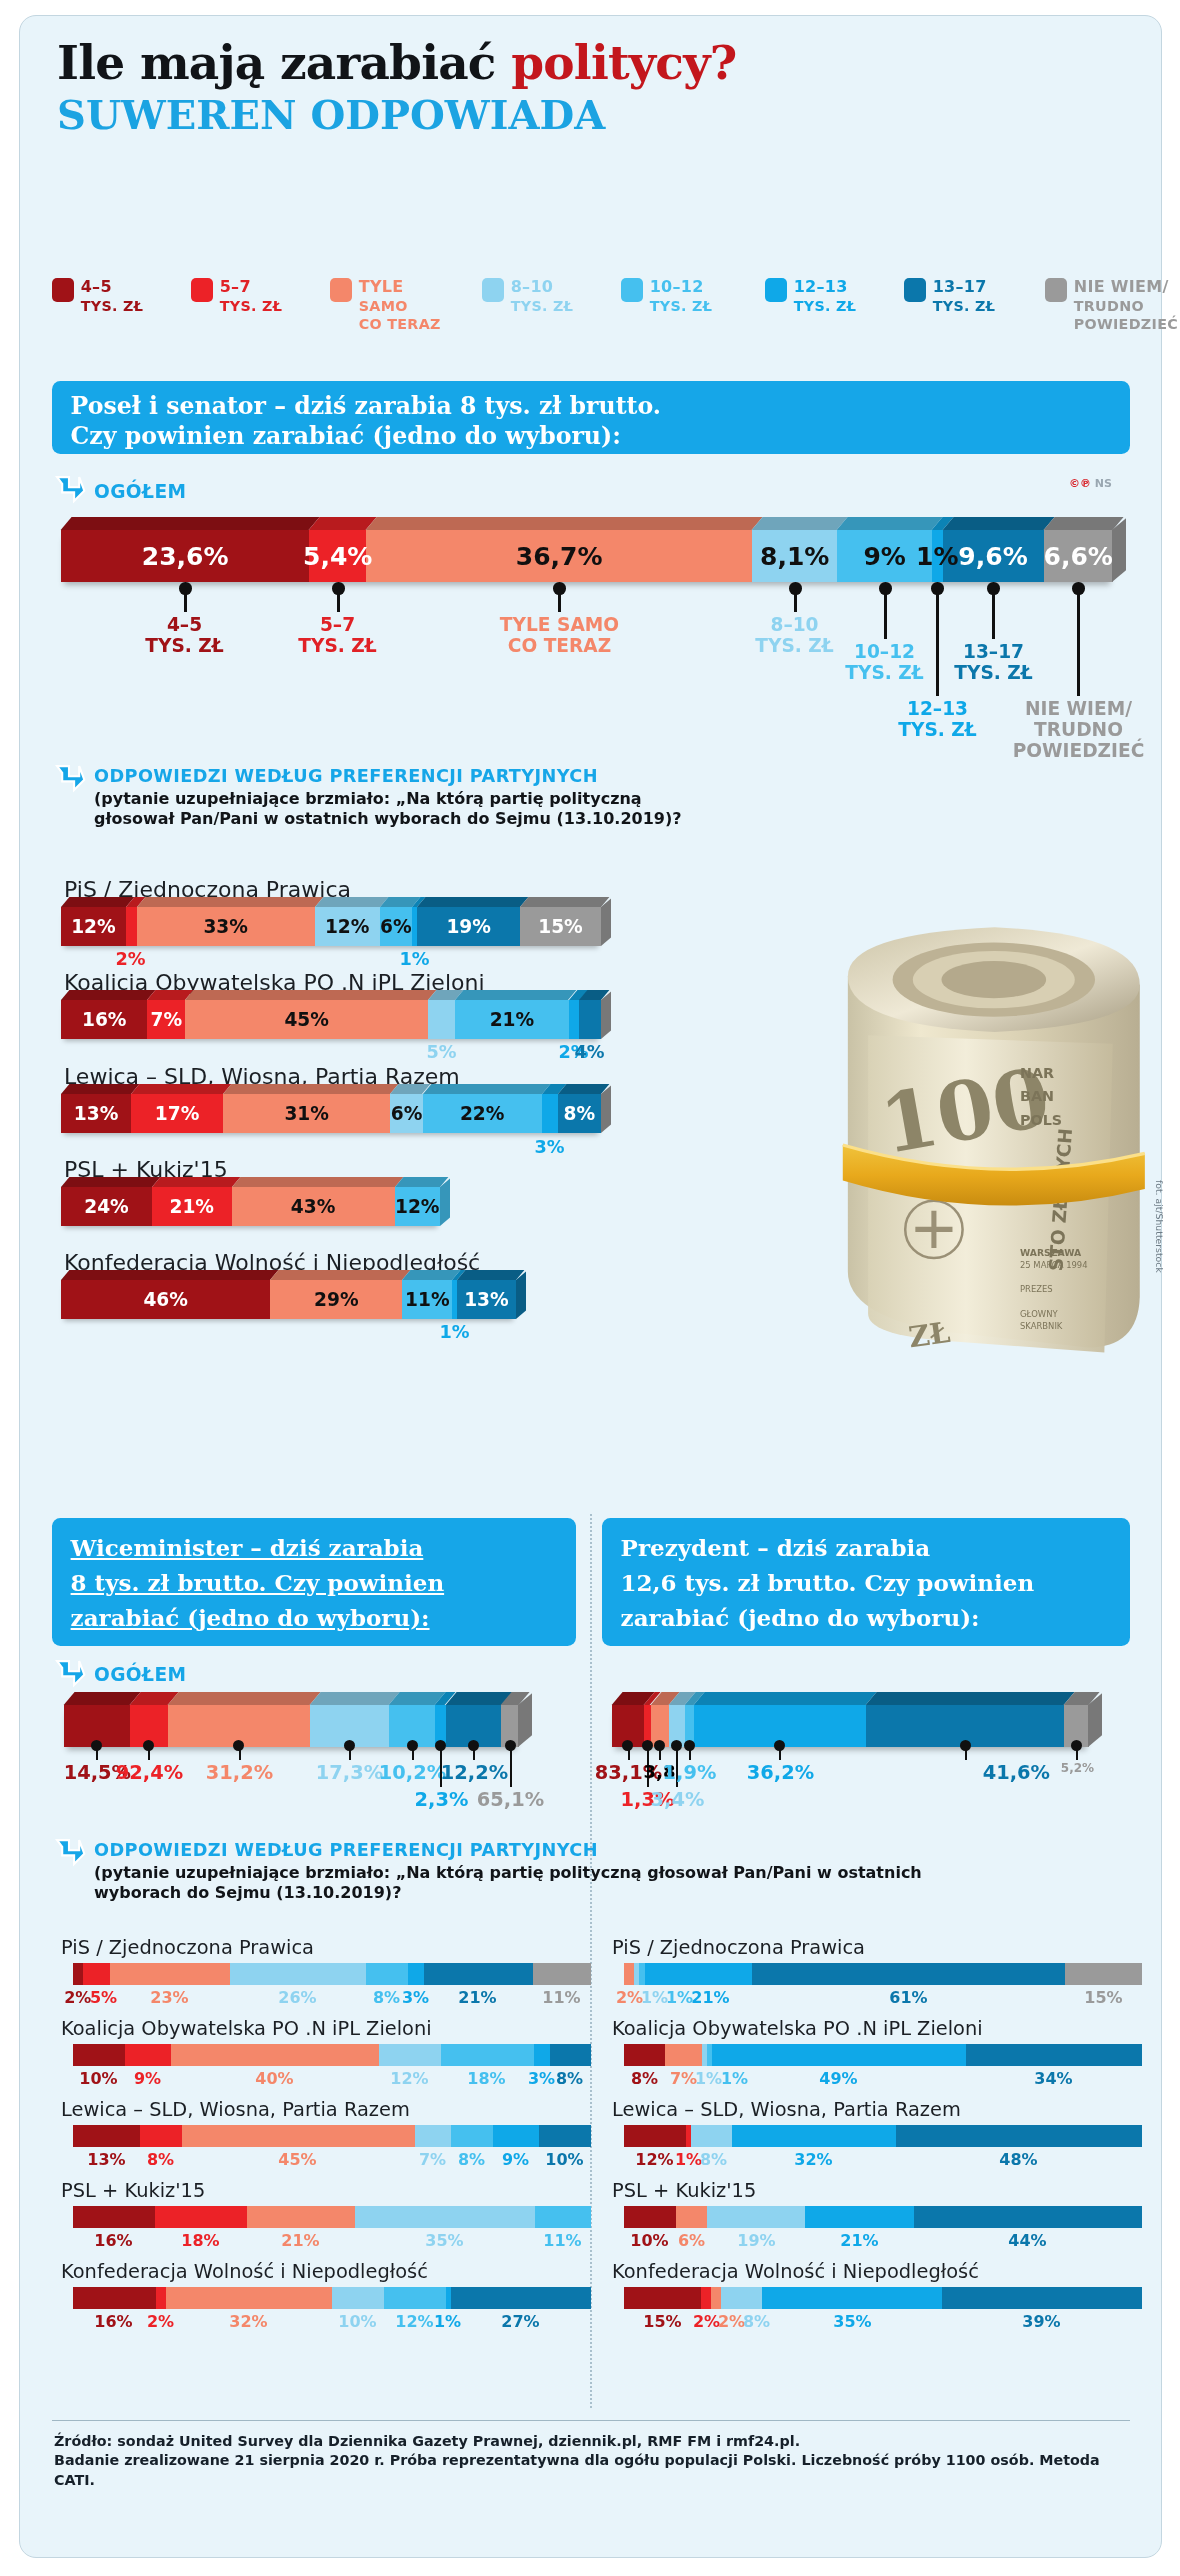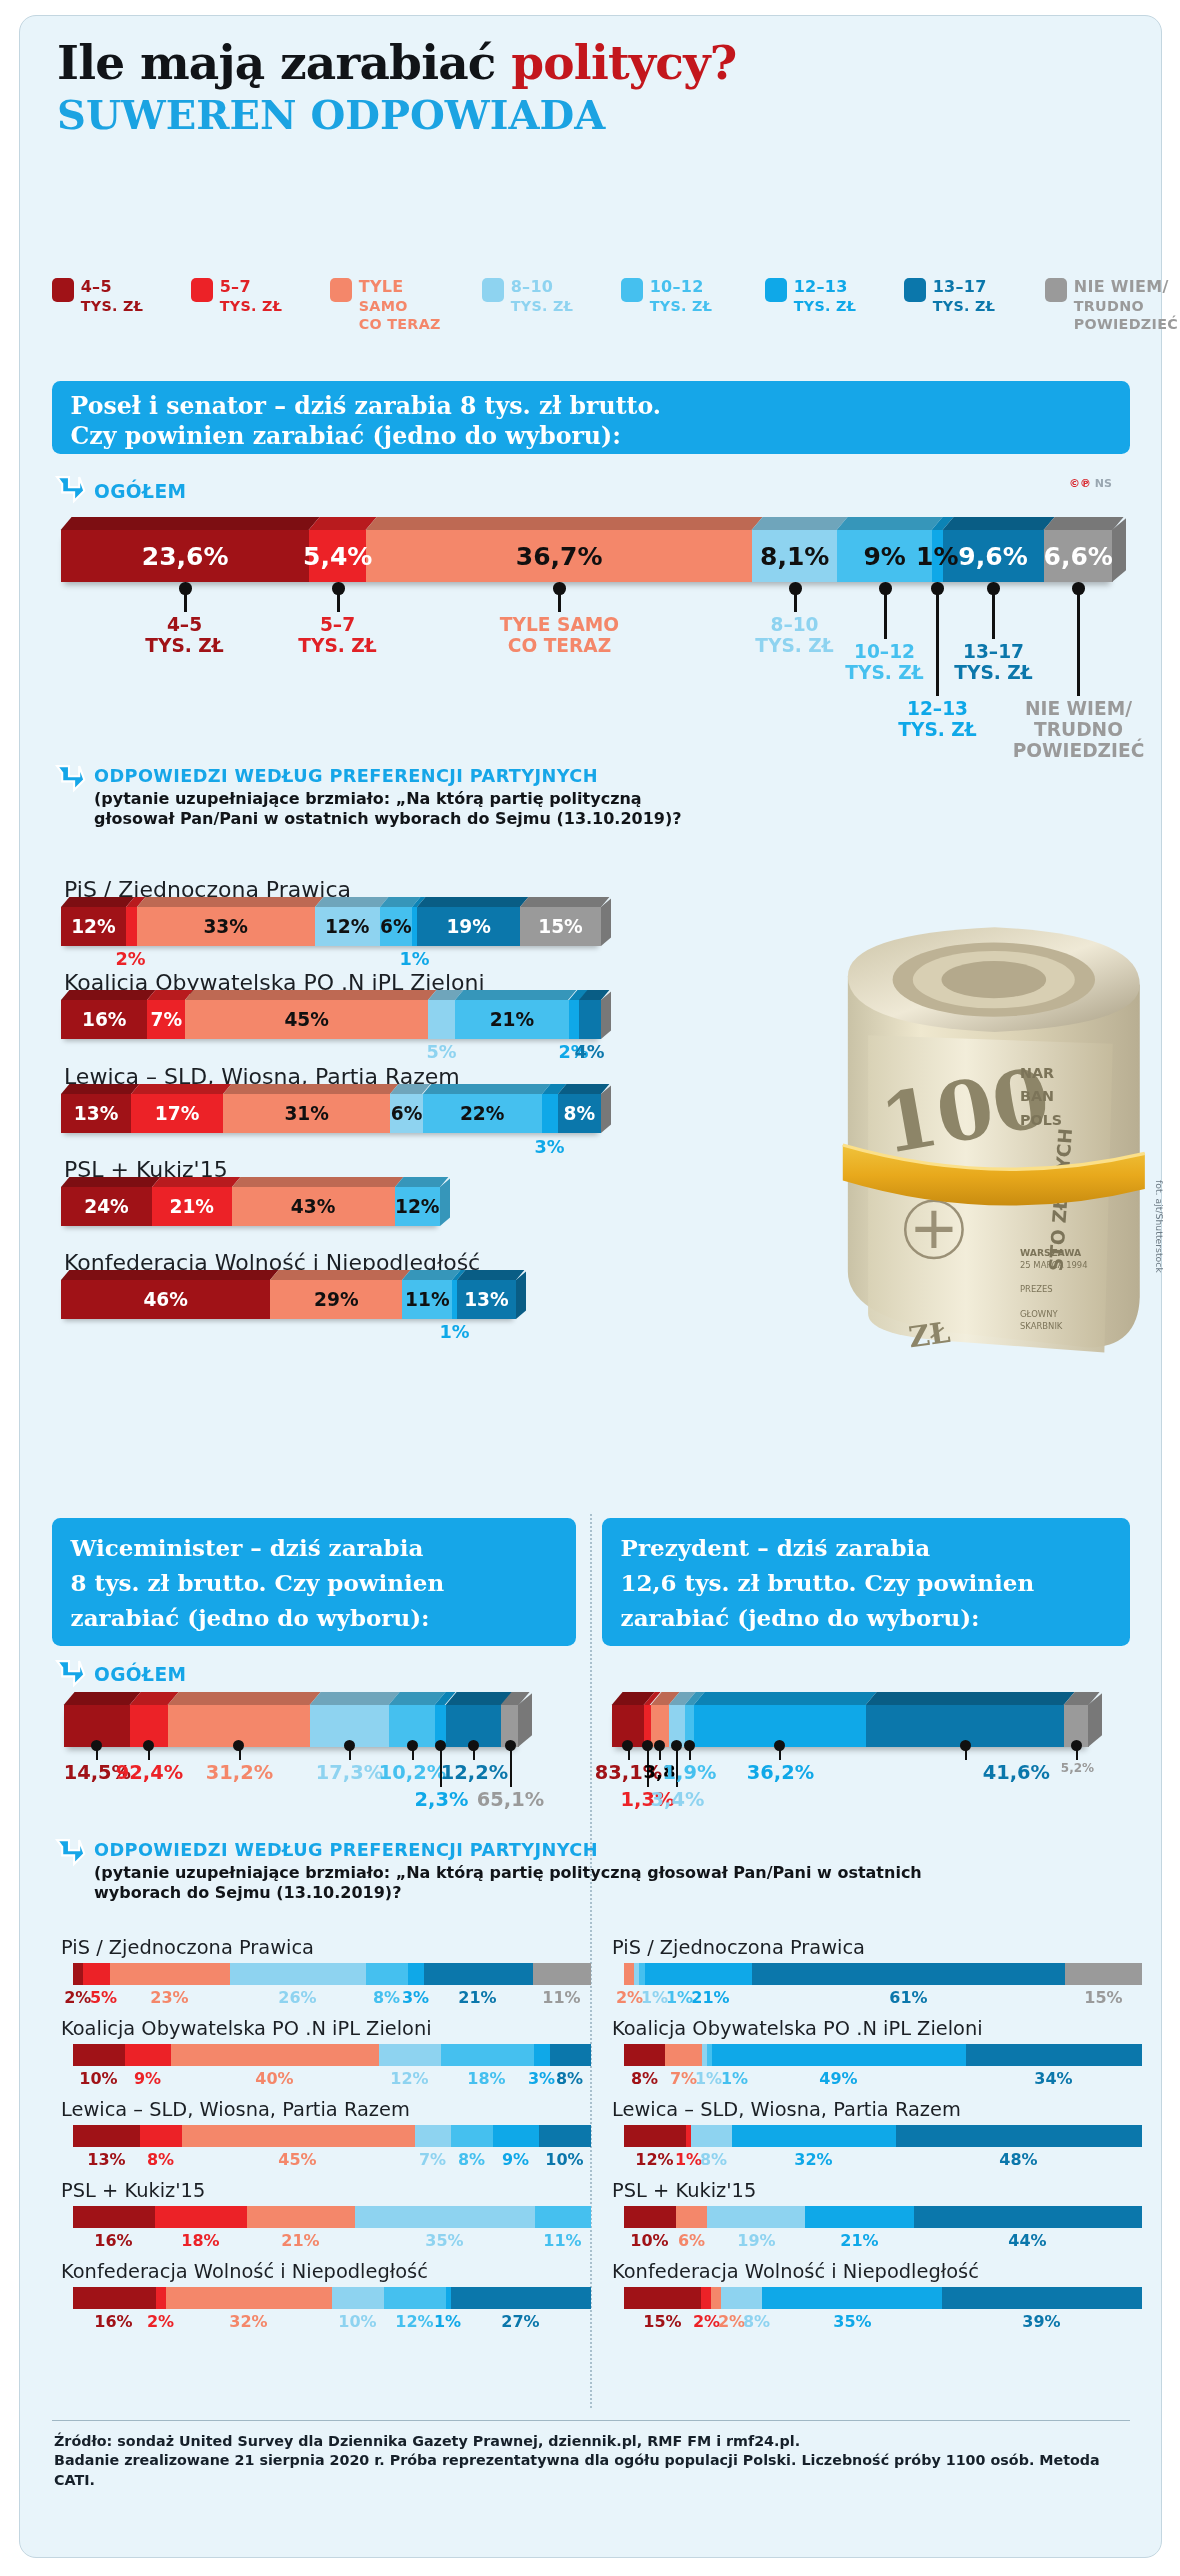--- a/index.html
+++ b/index.html
@@ -388,21 +388,21 @@
       <circle cx="148" cy="420" r="34" fill="none" stroke="#9a9076" stroke-width="3"></circle>
       <path d="M126 420 h44 M148 398 v44" stroke="#9a9076" stroke-width="6"></path>
       <text x="120" y="560" font-family="DejaVu Serif, serif" font-size="34" font-weight="bold" fill="#8d8568" transform="rotate(-8 120 560)">ZŁ</text>
 
       <path d="M40 320 Q220 372 398 330 L398 372 Q220 416 40 362 Z" fill="url(#bandg)"></path>
       <path d="M40 320 Q220 372 398 330" fill="none" stroke="#fbe08a" stroke-width="4"></path>
     </svg>
   </div>
   <div class="credit" style="left:1165px;top:1180px;">fot. ajt/Shutterstock</div>
 
-  <div class="qbanner" style="left:52px;top:1518px;width:524px;height:128px;padding:11.8px 0 0 18.6px;font-size:23px;line-height:35px;">
+  <div class="qbanner" style="left:52px;top:1518px;width:524px;height:128px;padding:11.8px 0 0 18.6px;font-size:23px;line-height:35px;text-decoration:underline;">
     <span class="l">Wiceminister – dziś zarabia</span>
     <span class="l">8 tys. zł brutto. Czy powinien</span>
     <span class="l">zarabiać (jedno do wyboru):</span>
   </div>
   <div class="qbanner" style="left:602px;top:1518px;width:528px;height:128px;padding:11.8px 0 0 18.6px;font-size:23px;line-height:35px;">
     <span class="l">Prezydent – dziś zarabia</span>
     <span class="l">12,6 tys. zł brutto. Czy powinien</span>
     <span class="l">zarabiać (jedno do wyboru):</span>
   </div>
 

